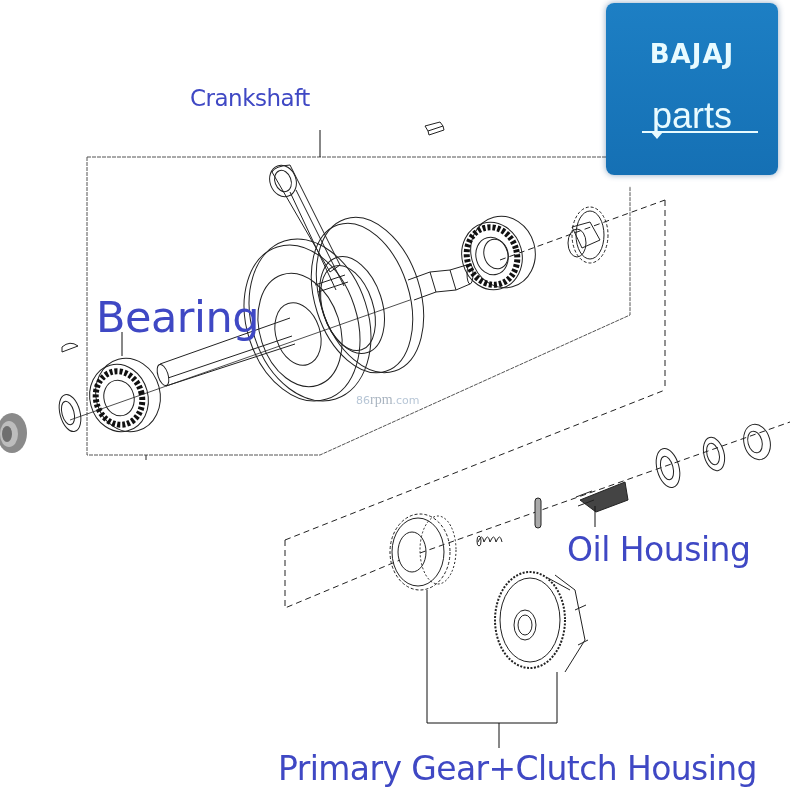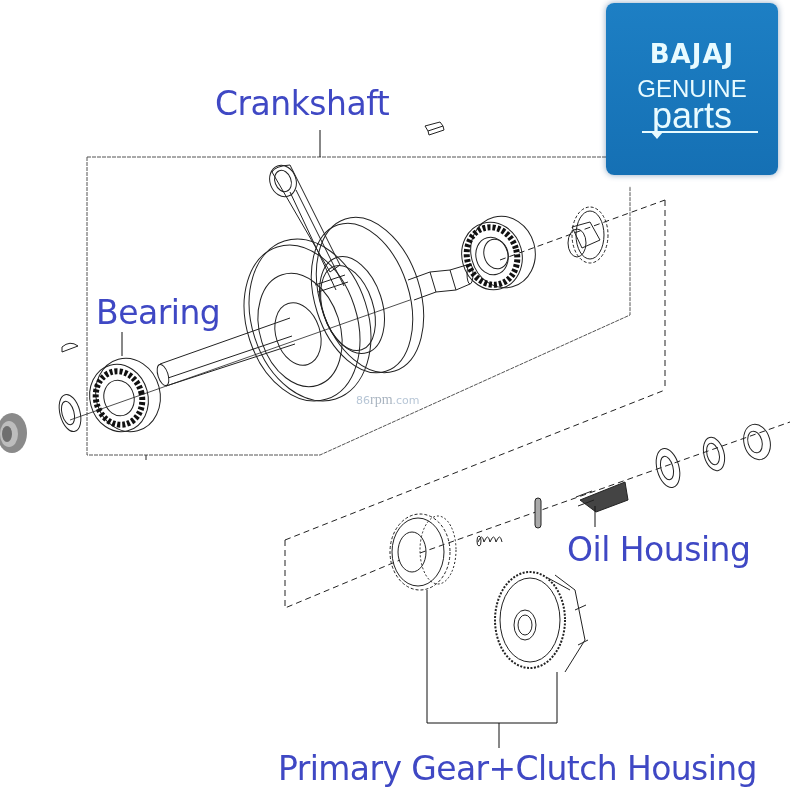--- a/index.html
+++ b/index.html
@@ -1,20 +1,20 @@
 <!DOCTYPE html>
 <html><head>
 <meta charset="utf-8">
 <style>
   html, body { margin:0; padding:0; background:#ffffff; }
   body { width:800px; height:800px; position:relative; overflow:hidden; font-family:"DejaVu Sans", sans-serif; }
   #stage { position:absolute; left:0; top:0; width:800px; height:800px; }
   .label { position:absolute; color:#3f48c4; font-family:"DejaVu Sans", sans-serif; white-space:nowrap; line-height:1; }
-  #lbl-crankshaft { left:215px; top:87px; font-size:33px; letter-spacing:-0.5px; }
-  #lbl-bearing { left:96px; top:296px; font-size:33px; letter-spacing:-0.5px; }
+  #lbl-crankshaft { left:190px; top:87px; font-size:23px; letter-spacing:-0.5px; }
+  #lbl-bearing { left:96px; top:296px; font-size:43px; letter-spacing:-0.5px; }
   #lbl-oil { left:567px; top:533px; font-size:33px; letter-spacing:-0.5px; }
   #lbl-primary { left:262px; top:752px; font-size:33px; letter-spacing:-0.6px;margin-left:16px; }
   #logo { position:absolute; left:606px; top:3px; width:172px; height:172px; border-radius:8px;
           background:linear-gradient(180deg,#1d7fc4 0%,#1570b4 100%); box-shadow:0 0 6px rgba(0,60,120,0.45); }
   #logo .brand { position:absolute; left:0; width:100%; text-align:center; color:#e8fbff; }
   #logo-b { top:36px; font-size:26px; font-weight:bold; letter-spacing:1px; font-family:"DejaVu Sans", sans-serif; }
   #logo-g { top:72px; font-size:24px; font-family:"Liberation Sans", sans-serif; }
   #logo-p { top:92px; font-size:36px; font-weight:normal; font-family:"Liberation Sans", sans-serif; }
   #logo-line { position:absolute; left:36px; top:128px; width:116px; height:2px; background:#e8fbff; }
   #logo-arrow { position:absolute; left:45px; top:129px; width:0; height:0; border-left:6px solid transparent; border-right:6px solid transparent; border-top:7px solid #e8fbff; }
@@ -178,17 +178,16 @@
 <div class="label" id="lbl-bearing">Bearing</div>
 <div class="label" id="lbl-oil">Oil Housing</div>
 <div class="label" id="lbl-primary">Primary Gear+Clutch Housing</div>
 
 <div id="watermark">
   <span>86</span><span class="big">rpm</span><span>.com</span>
 </div>
 
 <div id="logo">
   <div class="brand" id="logo-b">BAJAJ</div>
-  <div class="brand" id="logo-g">GENUINE</div>
   <div class="brand" id="logo-p">parts</div>
   <div id="logo-line"></div>
   <div id="logo-arrow"></div>
 </div>
 
 </body></html>

